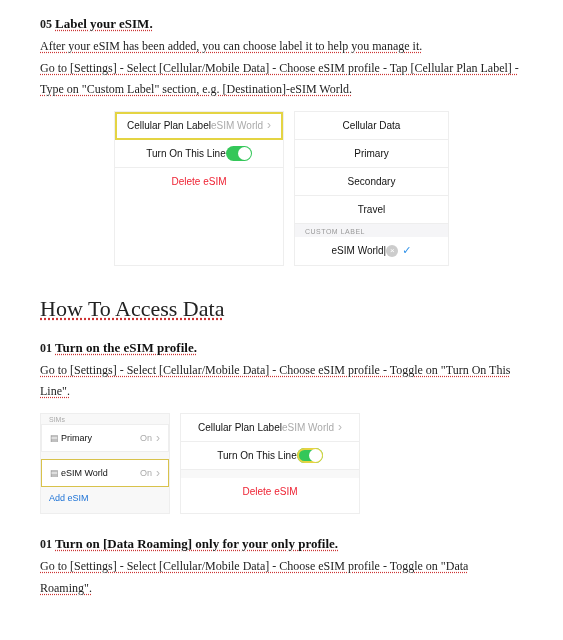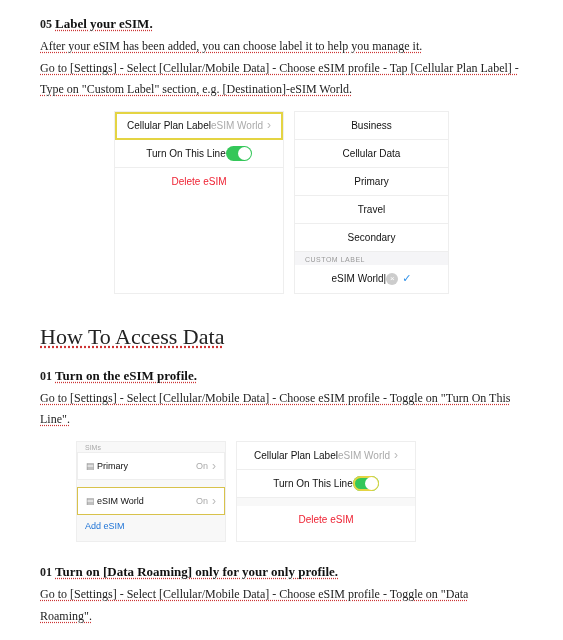--- a/index.html
+++ b/index.html
@@ -63,21 +63,21 @@
     content: ""; position: absolute; right: 1px; top: 1px;
     width: 13px; height: 13px; border-radius: 50%; background: #fff;
   }
   .delete { color: #e23; text-align: right; justify-content: center; }
   .section-hdr {
     font-size: 7px; letter-spacing: .5px; color: #999; padding: 4px 10px 2px;
     text-transform: uppercase; background: #f5f5f7;
   }
   .check { color: #2b8fe8; font-size: 11px; }
   .panel { border: 1px solid #eee; background:#fff; }
-  .left-list { width: 150px; background: #f8f8f8; margin-left: 36px; }
+  .left-list { width: 130px; background: #f8f8f8; }
   .sim-row {
     background: #fff; border: 1px solid #eee; padding: 6px 8px;
     display: flex; justify-content: space-between; align-items: center;
     margin-top: -1px; font-size: 9px;
   }
   .sim-row.b-yellow { border-color: #d8c24b; }
   .add { color: #1e73d6; padding: 6px 8px; font-size: 9px; }
   .yellow-box { outline: 2px solid #e4d443; outline-offset: -2px; }
   .small-hdr { font-size: 7px; color:#aaa; padding:2px 8px; }
   .screens { display:flex; gap:10px; margin-top:10px; justify-content:center;}
@@ -105,33 +105,30 @@
     </div>
     <div class="cell">
       <span>Turn On This Line</span>
       <span class="toggle"></span>
     </div>
     <div class="cell delete">Delete eSIM</div>
   </div>
 
   <div class="panel shadow" style="width:155px;">
     <div class="cell">
-        <span>Business</span>
-      </div>
-    <div class="cell">
         <span>Cellular Data</span>
       </div>
     <div class="cell">
         <span>Primary</span>
       </div>
     <div class="cell">
-        <span>Travel</span>
+        <span>Secondary</span>
       </div>
     <div class="cell">
-        <span>Secondary</span>
+        <span>Travel</span>
       </div>
     <div class="section-hdr">CUSTOM LABEL</div>
     <div class="cell">
       <span>eSIM World|</span>
       <span style="display:flex;align-items:center;gap:4px;">
         <span style="width:12px;height:12px;border-radius:50%;background:#ccc;display:flex;align-items:center;justify-content:center;color:#fff;font-size:8px;">×</span>
         <span class="check">✓</span>
       </span>
     </div>
   </div>

